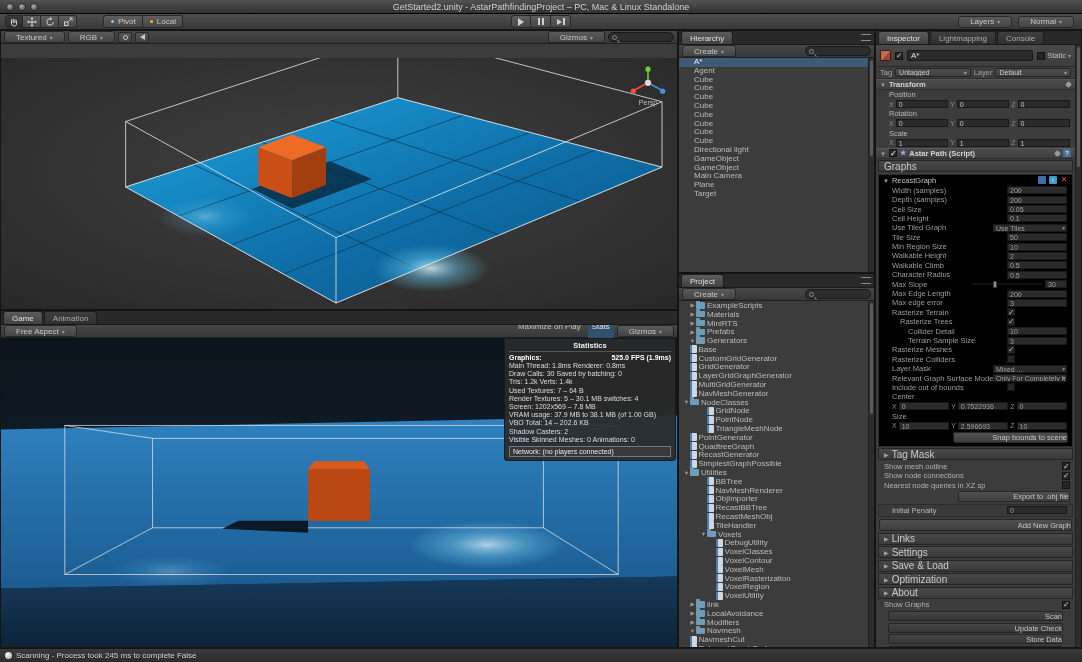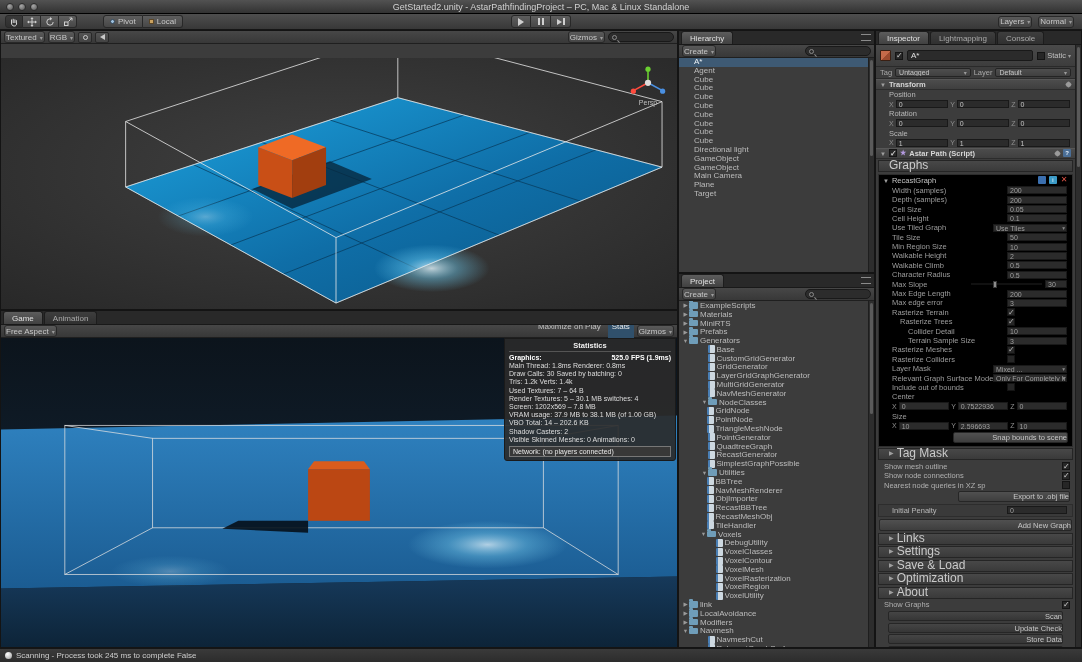--- a/index.html
+++ b/index.html
@@ -30,21 +30,21 @@
   #playgrp{position:absolute;left:50%;transform:translateX(-50%);display:flex}
   .playbtn{width:20px;height:13px;background:linear-gradient(#5e5e5e,#474747);border:1px solid #282828;border-left:none;display:flex;align-items:center;justify-content:center}
   .playbtn:first-child{border-left:1px solid #282828;border-radius:3px 0 0 3px}
   .playbtn:last-child{border-radius:0 3px 3px 0}
   .gl-play{width:0;height:0;border-left:6px solid #cfcfcf;border-top:4px solid transparent;border-bottom:4px solid transparent}
   .gl-pause{width:6px;height:7px;border-left:2px solid #cfcfcf;border-right:2px solid #cfcfcf}
   .gl-step{display:flex;align-items:center}
   .gl-step i{display:block;width:0;height:0;border-left:5px solid #cfcfcf;border-top:3.5px solid transparent;border-bottom:3.5px solid transparent}
   .gl-step b{display:block;width:2px;height:7px;background:#cfcfcf;margin-left:1px}
   .rightgrp{margin-left:auto;margin-right:8px;display:flex;gap:6px}
-  .ddbtn{display:inline-flex;align-items:center;gap:3px;height:12px;padding:0 1px;background:linear-gradient(#5a5a5a,#454545);border:1px solid #282828;border-radius:3px;font-size:8px;color:#c8c8c8;white-space:nowrap}
+  .ddbtn{display:inline-flex;align-items:center;gap:3px;height:12px;padding:0 11px;background:linear-gradient(#5a5a5a,#454545);border:1px solid #282828;border-radius:3px;font-size:8px;color:#c8c8c8;white-space:nowrap}
   .caret::after{content:"▾";font-size:6px;color:#9a9a9a}
 
   
   .panel{position:absolute;background:#3c3c3c;border:1px solid #141414}
   .tabbar{height:14px;background:#292929;display:flex;align-items:flex-end;gap:1px;padding-left:2px;border-bottom:1px solid #191919;position:relative}
   .tab{height:13px;line-height:13px;padding:0 8px;font-size:8px;color:#aaa;background:linear-gradient(#3e3e3e,#303030);border:1px solid #1d1d1d;border-bottom:none;border-radius:3px 3px 0 0;white-space:nowrap}
   .tab.active{background:linear-gradient(#5c5c5c,#414141);color:#e0e0e0}
   .dockmenu{margin-left:auto;margin-right:3px;margin-bottom:3px;width:10px;height:7px;border-top:1.5px solid #8a8a8a;border-bottom:1.5px solid #8a8a8a;background:linear-gradient(#292929,#292929) center/10px 1.5px no-repeat,transparent}
   .subbar{height:13px;background:linear-gradient(#474747,#383838);border-bottom:1px solid #1f1f1f;display:flex;align-items:center;font-size:8px;color:#b5b5b5;padding:0 3px;gap:3px}
   .flat{font-size:8px;color:#c0c0c0;padding:0 4px;height:21px;line-height:11px;border-radius:2px}
@@ -75,21 +75,21 @@
 
   
   #hierarchy-panel{left:678px;top:30px;width:197px;height:243px}
   .listarea{position:absolute;left:0;right:6px;top:27px;bottom:0;overflow:hidden}
   .hrow{height:8.8px;line-height:8.8px;font-size:8px;color:#bcbcbc;padding-left:15px;white-space:nowrap}
   .hrow.selected{background:#3e5a74;color:#ecf2f7}
 
   
   #project-panel{left:678px;top:273px;width:197px;height:375px}
   .prow{height:8.8px;display:flex;align-items:center;font-size:8px;color:#bcbcbc;white-space:nowrap}
-  .depth-0{padding-left:3px}.depth-1{padding-left:22px}.depth-2{padding-left:21px}.depth-3{padding-left:30px}
+  .depth-0{padding-left:10px}.depth-1{padding-left:4px}.depth-2{padding-left:21px}.depth-3{padding-left:30px}
   .arrow{width:7px;font-size:5.5px;color:#9a9a9a;text-align:center;flex:none}
   .arrow.exp-closed::after{content:"▶"}
   .arrow.exp-open::after{content:"▼"}
   .picon{flex:none;margin-right:2px}
   .picon.ic-folder{width:9px;height:6.5px;background:#6f9db9;border-radius:1px;position:relative}
   .picon.ic-folder::before{content:"";position:absolute;top:-2px;left:0;width:4px;height:2px;background:#6f9db9;border-radius:1px 1px 0 0}
   .picon.ic-script{width:6.5px;height:8px;background:#cdd8e0;border-left:2px solid #4a7fb5;border-radius:1px}
   .plabel{overflow:hidden}
 
   
@@ -126,21 +126,21 @@
   .icheck.checked::after{content:"✓";position:absolute;left:0;top:-1.5px;font-size:8px;color:#b8b8b8}
   .islider{display:none}
   .k-slider .ival{width:96px}
   .k-slider .islider{display:block;flex:1;height:2px;background:#1d1d1d;border:1px solid #111;position:relative;margin-right:3px}
   .k-slider .sthumb{position:absolute;left:30%;top:-3px;width:4px;height:7px;background:#8d8d8d;border:1px solid #3a3a3a}
   .k-slider .ifield{flex:0 0 22px}
   .vecrow{display:flex;align-items:center;gap:2px;padding:0 5px 0 13px;height:9.8px}
   .axis{font-size:7px;color:#8d8d8d;flex:none}
   .vfield{flex:1;height:8px;line-height:7.5px;background:#2b2b2b;border:1px solid #191919;color:#c4c4c4;font-size:7px;padding:0 2px;overflow:hidden;white-space:nowrap}
   .dimv .vfield{color:#9f9f9f}
-  .secbar{height:12px;line-height:11px;background:linear-gradient(#484848,#3a3a3a);border:1px solid #252525;margin:1.5px 2px;padding-left:10px;color:#cacaca;font-size:12px;display:flex;align-items:flex-end;gap:3px}
+  .secbar{height:12px;line-height:11px;background:linear-gradient(#484848,#3a3a3a);border:1px solid #252525;margin:1.5px 2px;padding-left:5px;color:#cacaca;font-size:10px;display:flex;align-items:center;gap:3px}
   .recast-box{border:1px solid #2d2d2d;margin:0 2px;background:#000000;padding-bottom:1px}
   .recast-title{height:11px;display:flex;align-items:center;gap:3px;padding:0 4px;color:#c4c4c4;font-size:7.5px}
   .ric{width:8px;height:8px;border-radius:1px;flex:none;font-size:6px;line-height:8px;text-align:center}
   .ric.blue{background:#3b6fae;margin-left:auto}
   .ric.info{background:#3c9bc7;color:#fff}
   .ric.info::after{content:"i"}
   .ric.del{color:#e05548;font-size:8px}
   .ric.del::after{content:"✕"}
   .ibtn{height:11px;line-height:10px;background:linear-gradient(#505050,#3e3e3e);border:1px solid #262626;border-radius:2px;text-align:right;color:#c6c6c6;font-size:7.5px}
   .snapbtn{margin:1px 4px 2px 74px}

